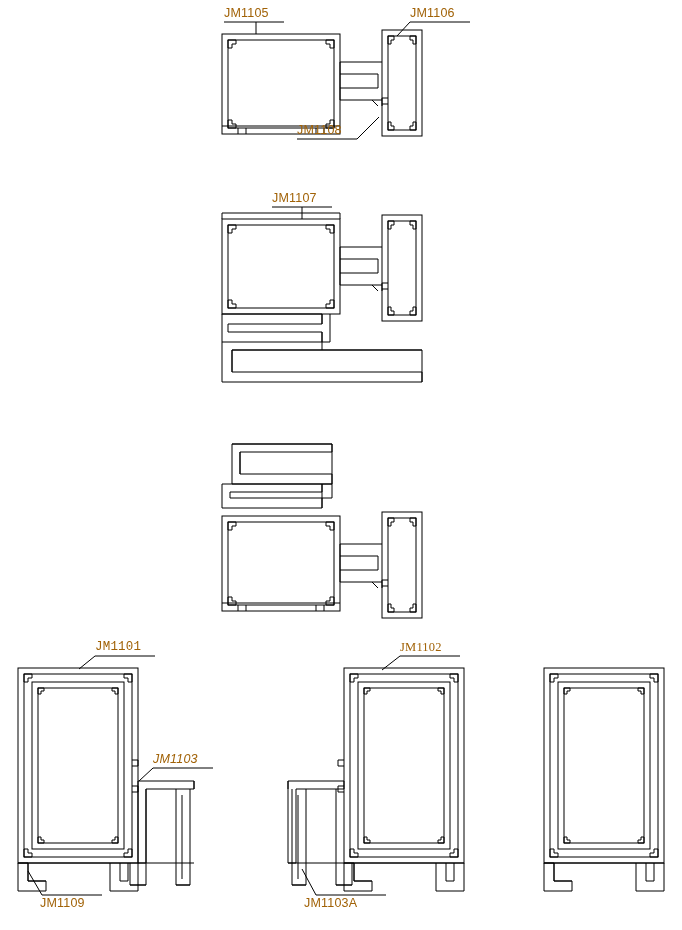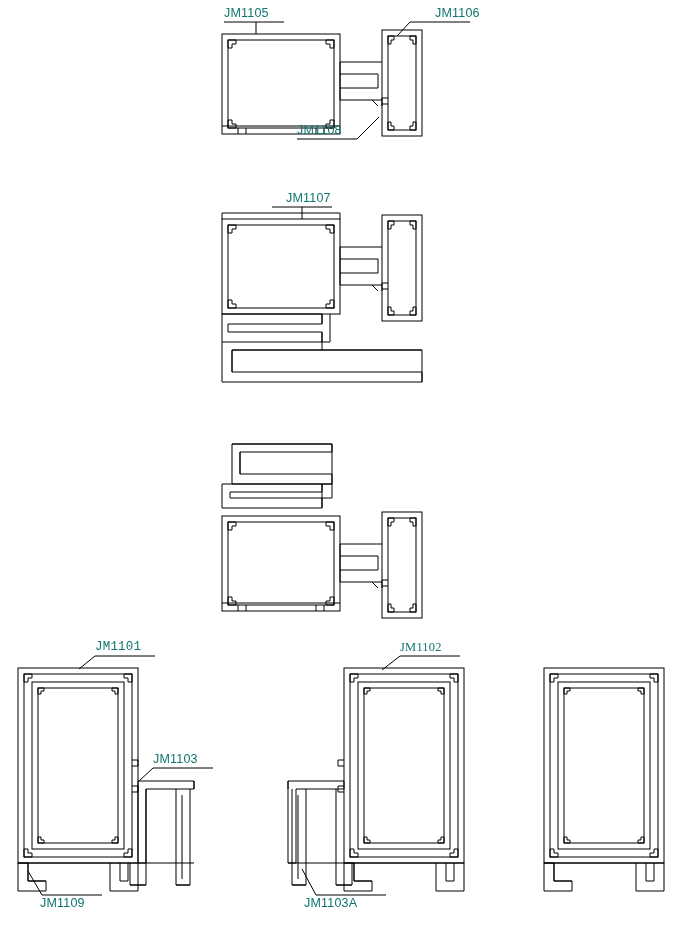--- a/index.html
+++ b/index.html
@@ -19,21 +19,21 @@
   }
   #sheet svg {
     position: absolute;
     left: 0;
     top: 0;
   }
   .lbl {
     position: absolute;
     font-family: "Liberation Sans", sans-serif;
     font-size: 12.5px;
-    color: #0f766e;
+    color: #a16207;
     white-space: nowrap;
     letter-spacing: 0.2px;
   }
 </style>
 </head>
 <body>
 
 <div id="sheet">
 
   <svg width="682" height="930" viewBox="0 0 682 930">
@@ -293,22 +293,22 @@
         <path d="M400 656 l-18 14"></path>
 
         <path d="M316 895 l70 0"></path>
         <path d="M316 895 l-14 -26"></path>
       </g>
 
     </g>
   </svg>
 
   <div class="lbl" style="left:224px; top:6px;">JM1105</div>
-  <div class="lbl" style="left:410px; top:6px;margin-left:25px;">JM1106</div>
+  <div class="lbl" style="left:410px; top:6px;">JM1106</div>
   <div class="lbl" style="left:297px; top:123px;text-align:right;">JM1108</div>
-  <div class="lbl" style="left:286px; top:191px;">JM1107</div>
+  <div class="lbl" style="left:272px; top:191px;">JM1107</div>
   <div class="lbl" style="left:95px; top:640px;font-family:Liberation Mono, monospace;">JM1101</div>
-  <div class="lbl" style="left:153px; top:752px;">JM1103</div>
+  <div class="lbl" style="left:153px; top:752px;font-style:italic;">JM1103</div>
   <div class="lbl" style="left:40px; top:896px;">JM1109</div>
   <div class="lbl" style="left:400px; top:640px;font-family:Liberation Serif, serif;">JM1102</div>
   <div class="lbl" style="left:304px; top:896px;">JM1103A</div>
 
 </div>
 
 </body></html>

